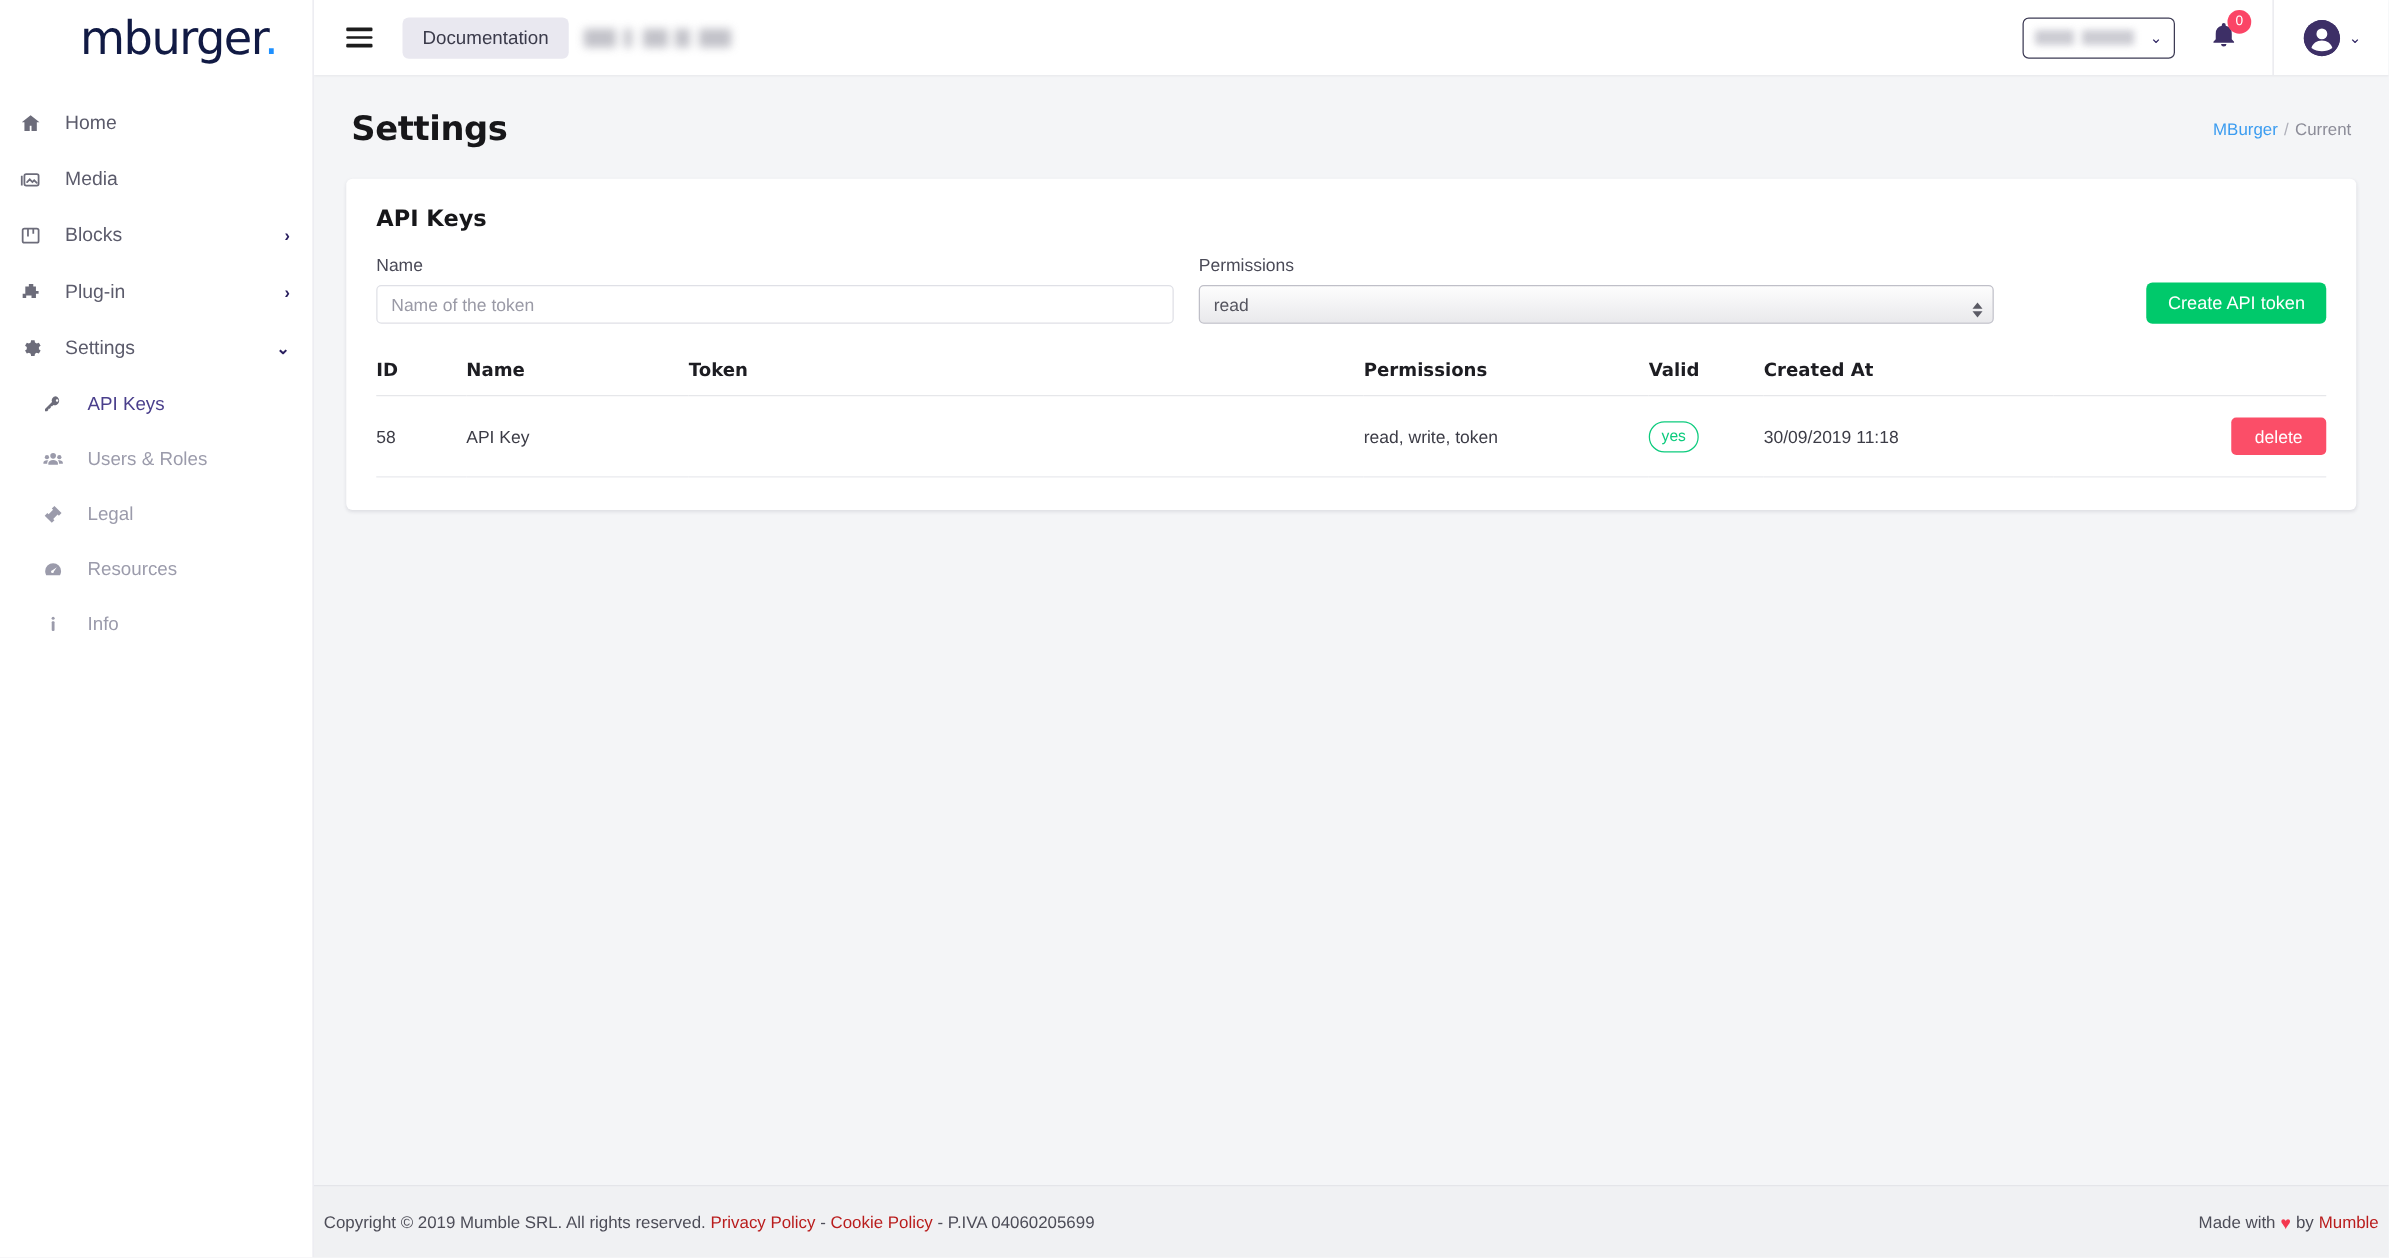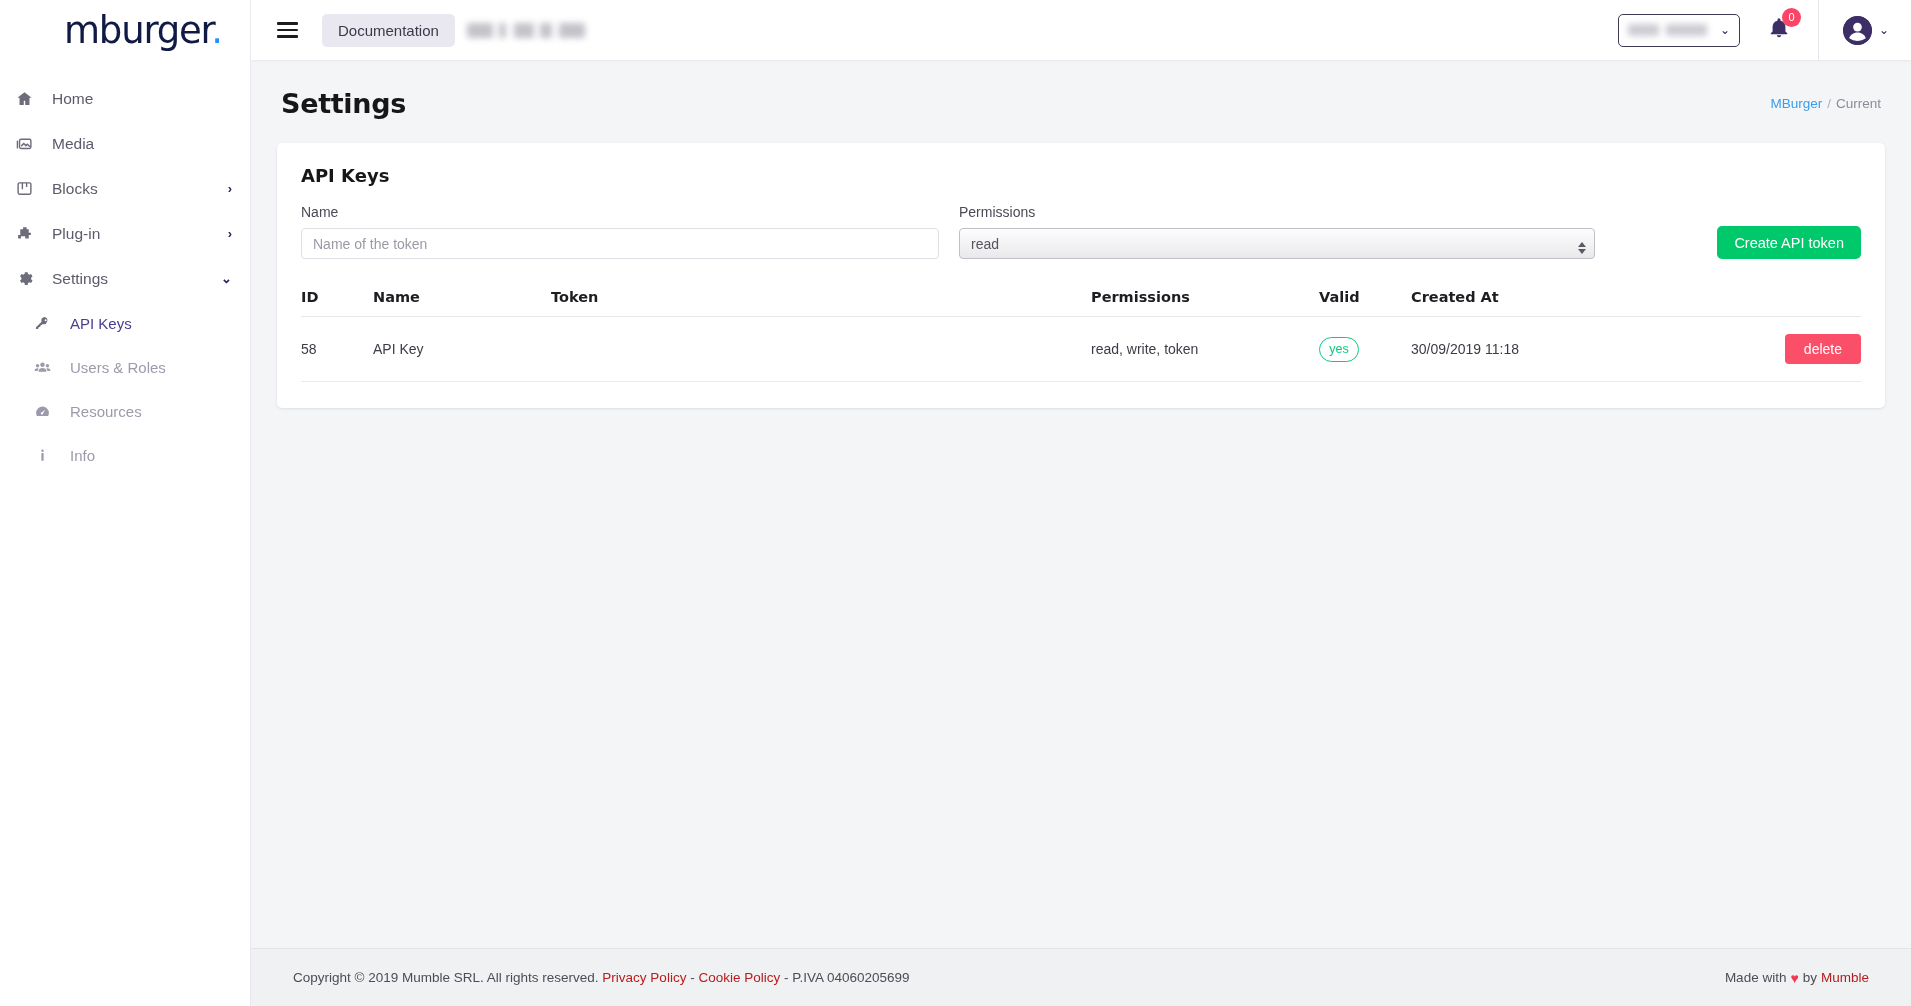--- a/index.html
+++ b/index.html
@@ -191,21 +191,21 @@
   }
   .del-btn {
     background: #fb4e68; color: #fff; border: none; border-radius: 4px;
     height: 30px; padding: 0 19px; font-size: 14px; cursor: pointer;
     font-family: "Liberation Sans", sans-serif;
   }
 
   
   .footer {
     height: 58px; background: #f0f1f3; border-top: 1px solid #e4e5e9;
-    display: flex; align-items: center; padding: 0 42px;
+    display: flex; align-items: center; padding: 0 8px;
     font-size: 13.5px; color: #4d4d58;
   }
   .footer a { color: #b91c1c; text-decoration: none; }
   .footer .right { margin-left: auto; display: flex; align-items: flex-start; gap: 4px; }
   .heart { color: #f4374f; font-size: 14px; }
 </style>
 </head>
 <body>
 
 <div class="app">
@@ -284,20 +284,28 @@
             <svg width="17" height="17" viewBox="0 0 24 24" fill="currentColor">
                 <circle cx="12" cy="8" r="3.2"></circle>
                 <circle cx="5" cy="9.5" r="2.4"></circle>
                 <circle cx="19" cy="9.5" r="2.4"></circle>
                 <path d="M12 12.6c-3 0-5.4 1.6-5.4 3.6V18h10.8v-1.8c0-2-2.4-3.6-5.4-3.6zM5 13c-2.3 0-4 1.2-4 2.7V17h4.3v-1c0-1 .5-2 1.4-2.7A6.7 6.7 0 005 13zm14 0c-.6 0-1.2.1-1.7.3.9.7 1.4 1.7 1.4 2.7v1H23v-1.3c0-1.5-1.7-2.7-4-2.7z"></path>
               </svg>
           </span>
           <span class="lbl">Users &amp; Roles</span>
         </div>
 
+        <div class="nav-item muted">
+          <span class="ic">
+            <svg width="17" height="17" viewBox="0 0 24 24" fill="currentColor">
+                <path d="M13.5 2.5l-3 3 1.4 1.4-5 5L5.5 10.5l-3 3 8 8 3-3-1.4-1.4 5-5 1.4 1.4 3-3-8-8z"></path>
+              </svg>
+          </span>
+          <span class="lbl">Legal</span>
+        </div>
 
         <div class="nav-item muted">
           <span class="ic">
             <svg width="17" height="17" viewBox="0 0 24 24" fill="currentColor">
                 <path d="M12 5a9 9 0 00-9 9 8.9 8.9 0 001.2 4.5h15.6A8.9 8.9 0 0021 14a9 9 0 00-9-9zm4.2 4.6l-3.4 4.8a1.6 1.6 0 11-1.6-1.4l5-3.4z"></path>
               </svg>
           </span>
           <span class="lbl">Resources</span>
         </div>
 

